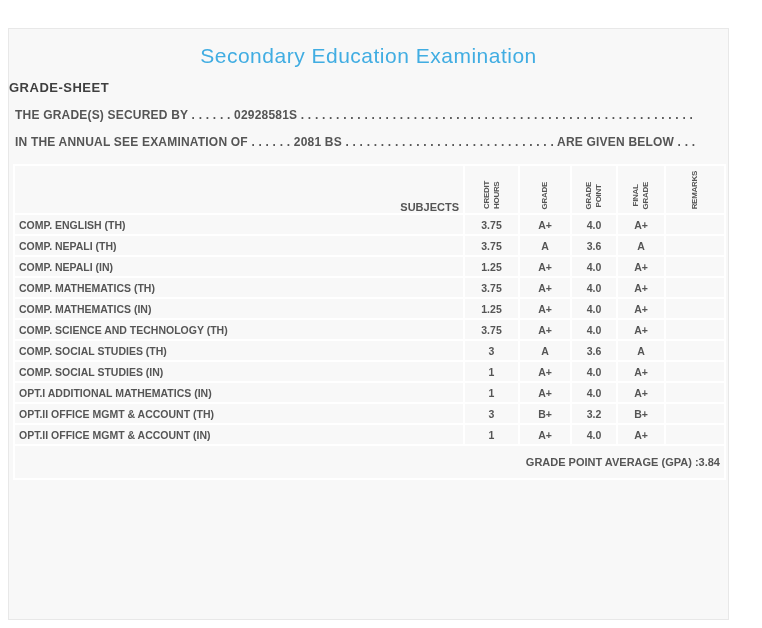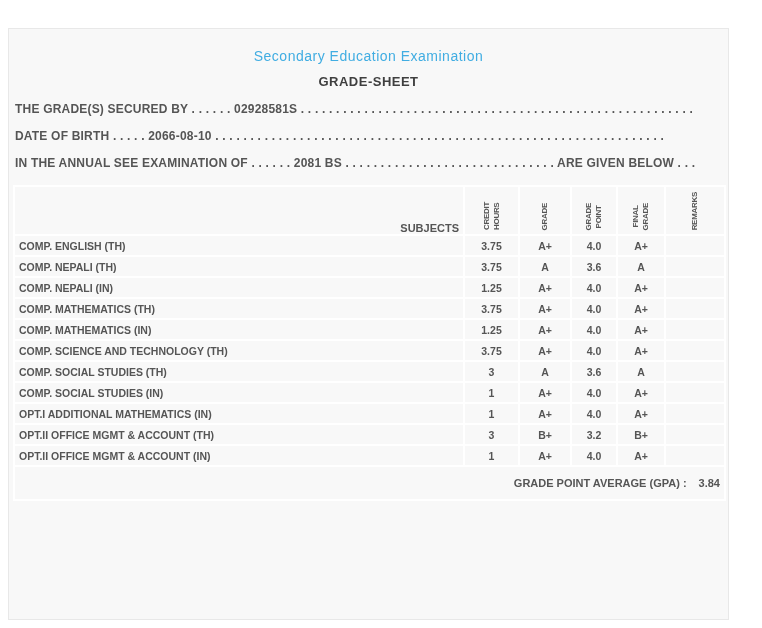--- a/index.html
+++ b/index.html
@@ -11,30 +11,29 @@
     left: 8px; top: 28px;
     width: 721px; height: 592px;
     background: #f8f8f8;
     border: 1px solid #e8e8e8;
     overflow: hidden;
   }
 
   .title {
     margin-top: 14px;
     text-align: center;
-    font-size: 14px;
+    font-size: 21px;
     font-weight: 400;
     line-height: 26px;
     color: #41ade2;
     letter-spacing: 0.5px;
   }
 
   .subtitle {
-    margin-top: 5px;
-    text-align: center;
+    margin-top: 11px;
     font-size: 13px;
     font-weight: 700;
     line-height: 15px;
     color: #3f3f3f;
     letter-spacing: 0.5px;
   }
 
   .info { margin: 7px 6px 0 6px; }
   .info-line {
     height: 27px;
@@ -100,33 +99,32 @@
   }
 
   td.gpa-cell {
     height: 34px;
     text-align: right;
     padding-right: 6px;
     font-size: 11px;
     font-weight: 700;
     color: #4a4a4a;
   }
-  .gpa-value { margin-left: 12px; }
+  .gpa-value { margin-left: 0; }
 </style>
 </head>
 <body>
 
 <div class="panel">
 
   <div class="title">Secondary Education Examination</div>
   <div class="subtitle">GRADE-SHEET</div>
 
   <div class="info">
       <div class="info-line"><span>THE GRADE(S) SECURED BY</span><span> . . . . . . </span><span>02928581S</span><span> . . . . . . . . . . . . . . . . . . . . . . . . . . . . . . . . . . . . . . . . . . . . . . . . . . . . . . . .</span></div>
-      <div class="info-line"><span>DATE OF BIRTH</span><span> . . . . . </span><span>2066-08-10</span><span> . . . . . . . . . . . . . . . . . . . . . . . . . . . . . . . . . . . . . . . . . . . . . . . . . . . . . . . . . . . . . . . .</span></div>
       <div class="info-line"><span>IN THE ANNUAL SEE EXAMINATION OF</span><span> . . . . . . </span><span>2081 BS</span><span> . . . . . . . . . . . . . . . . . . . . . . . . . . . . . . </span><span>ARE GIVEN BELOW . . .</span></div>
     </div>
 
   <table class="grades">
     <colgroup>
       <col style="width:450px">
       <col style="width:55px">
       <col style="width:52px">
       <col style="width:46px">
       <col style="width:48px">

